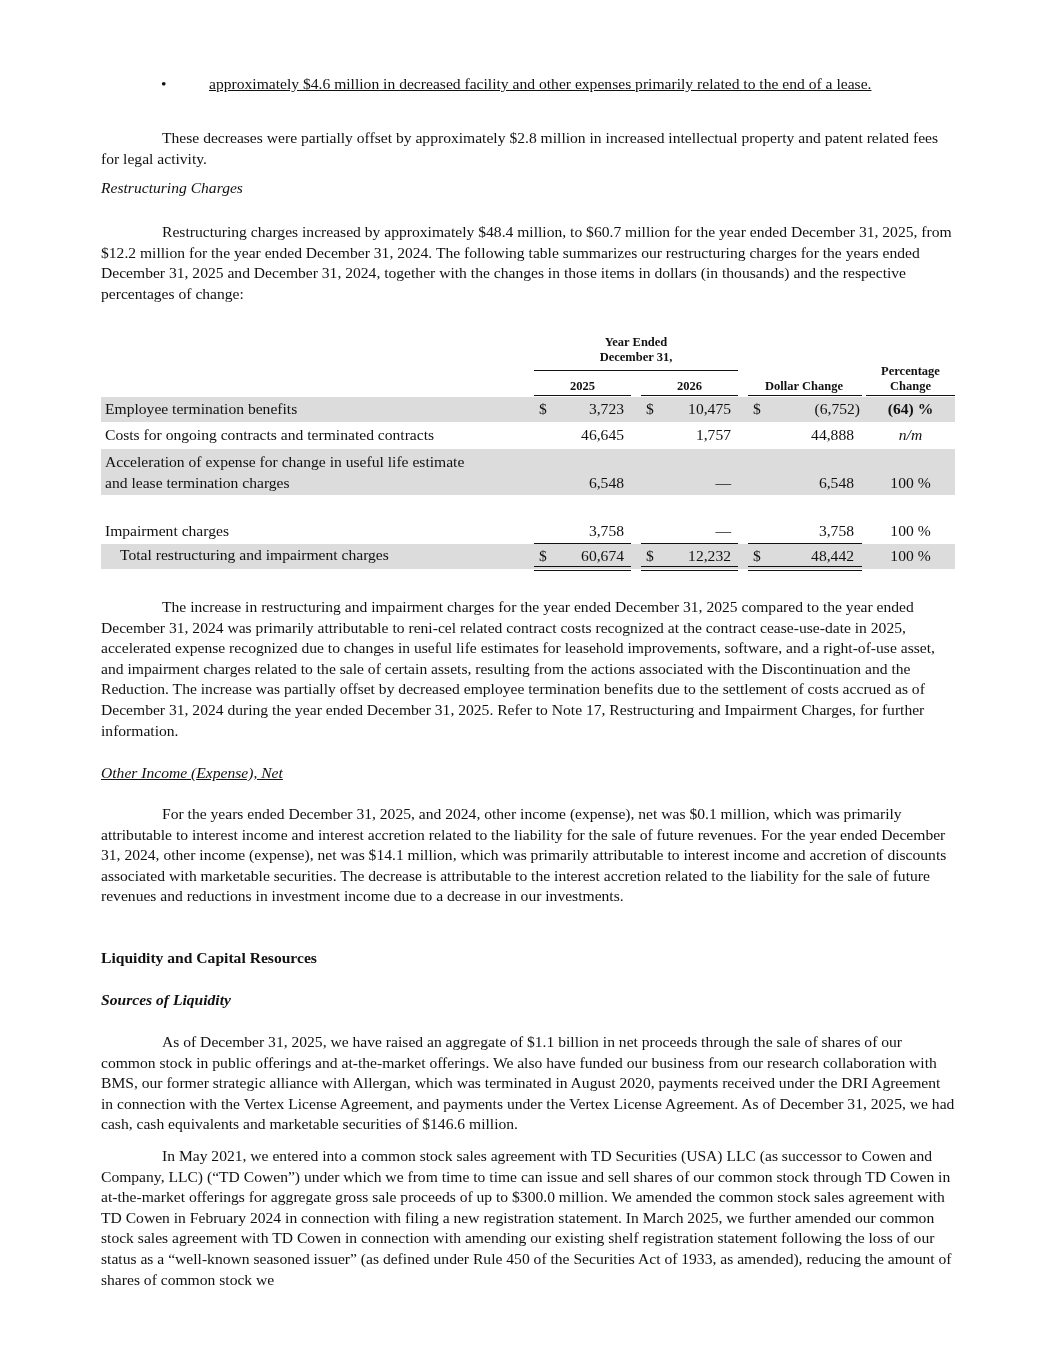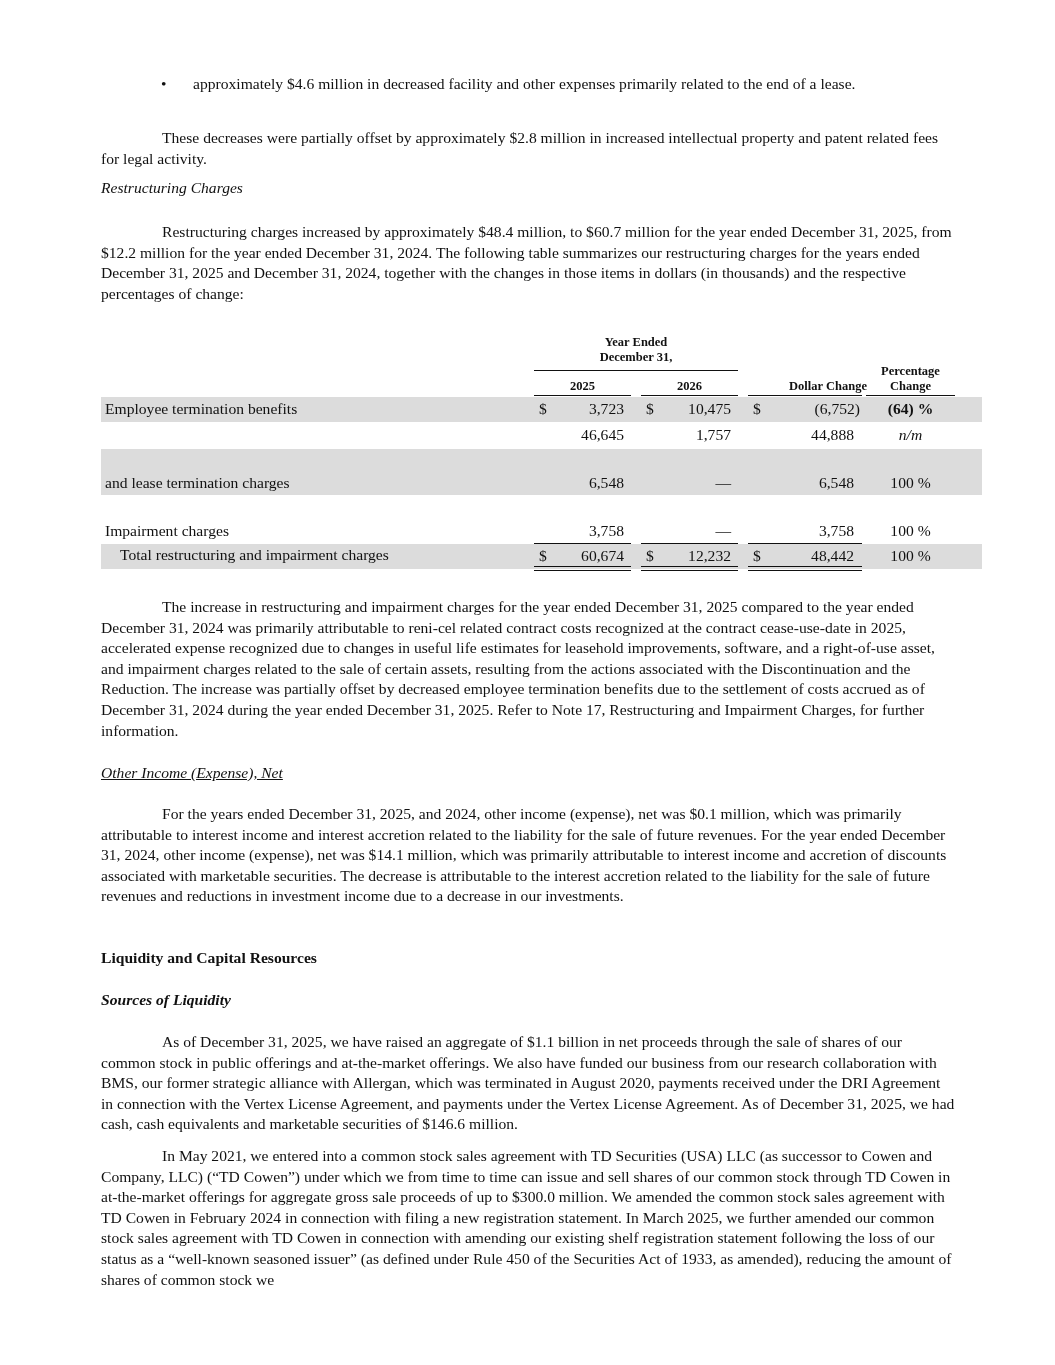--- a/index.html
+++ b/index.html
@@ -6,31 +6,31 @@
   body {
     width: 1055px; height: 1365px; position: relative; overflow: hidden;
     font-family: "Liberation Serif", "DejaVu Serif", serif;
     color: #111111; font-size: 15.6px; line-height: 20.6px;
   }
   .page { position: absolute; left: 101px; top: 0; width: 854px; }
   p { margin: 0; }
   .para { position: absolute; left: 0; width: 854px; }
   .indent { text-indent: 61px; }
   .bullet { position: absolute; left: 60px; }
-  .bullet-text { position: absolute; left: 92px; width: 770px; }
+  .bullet-text { position: absolute; left: 108px; width: 770px; text-decoration: underline; }
   .italic { font-style: italic; }
   .bold { font-weight: bold; }
   .bold-italic { font-weight: bold; font-style: italic; }
 
   
   .tbl { position: absolute; left: 0; top: 335px; width: 854px; }
   .hdr { position: absolute; font-weight: bold; font-size: 12.5px; line-height: 15px; text-align: center; }
   .rule { position: absolute; height: 0; border-top: 1.6px solid #111; }
   .row { position: absolute; left: 0; width: 854px; }
-  .row.gray { background: #dcdcdc; padding-left: 27px; }
+  .row.gray { background: #dcdcdc; }
   .cell { position: absolute; white-space: nowrap; }
   .lbl { left: 4px; }
   .num { text-align: right; }
   .cur { text-align: left; }
   .pct { text-align: center; }
   .dbl { position: absolute; height: 3px; border-top: 1.5px solid #111; border-bottom: 1.5px solid #111; }
   .pageno { position: absolute; left: 0; width: 854px; text-align: left; top: 1376px; }
 </style>
 </head>
 <body>
@@ -49,21 +49,21 @@
   <div class="tbl">
 
     <div class="hdr" style="left:433px; top:0; width:204px;">
       <div>Year Ended</div>
       <div>December 31,</div>
     </div>
     <div class="rule" style="left:433px; top:35px; width:204px;"></div>
 
     <div class="hdr" style="left:433px; top:44px; width:97px;">2025</div>
     <div class="hdr" style="left:540px; top:44px; width:97px;">2026</div>
-    <div class="hdr" style="left:670px; top:44px; width:114px;">Dollar Change</div>
+    <div class="hdr" style="left:646px; top:44px; width:114px;">Dollar Change</div>
     <div class="hdr" style="left:765px; top:29px; width:89px;">
       <div>Percentage</div>
       <div>Change</div>
     </div>
     <div class="rule" style="left:433px; top:60px; width:97px;"></div>
     <div class="rule" style="left:540px; top:60px; width:97px;"></div>
     <div class="rule" style="left:647px; top:60px; width:114px;"></div>
     <div class="rule" style="left:765px; top:60px; width:89px;"></div>
 
     <div class="row gray" style="top:62px; height:25px;">
@@ -71,27 +71,29 @@
       <span class="cell cur" style="left:438px; top:2px;">$</span>
       <span class="cell num" style="left:433px; width:90px; top:2px;">3,723</span>
       <span class="cell cur" style="left:545px; top:2px;">$</span>
       <span class="cell num" style="left:540px; width:90px; top:2px;">10,475</span>
       <span class="cell cur" style="left:652px; top:2px;">$</span>
       <span class="cell num" style="left:647px; width:112px; top:2px;">(6,752)</span>
       <span class="cell pct" style="left:765px; width:89px; top:2px;font-weight:bold;">(64) %</span>
     </div>
 
     <div class="row" style="top:88px; height:25px;">
+      <span class="cell lbl" style="top:2px;">Costs for ongoing contracts and terminated contracts</span>
       <span class="cell num" style="left:433px; width:90px; top:2px;">46,645</span>
       <span class="cell num" style="left:540px; width:90px; top:2px;">1,757</span>
       <span class="cell num" style="left:647px; width:106px; top:2px;">44,888</span>
       <span class="cell pct" style="left:765px; width:89px; top:2px;font-style:italic;">n/m</span>
     </div>
 
     <div class="row gray" style="top:114px; height:46px;">
+      <span class="cell lbl" style="top:3px;">Acceleration of expense for change in useful life estimate</span>
       <span class="cell lbl" style="top:24px;">and lease termination charges</span>
       <span class="cell num" style="left:433px; width:90px; top:24px;">6,548</span>
       <span class="cell num" style="left:540px; width:90px; top:24px;">—</span>
       <span class="cell num" style="left:647px; width:106px; top:24px;">6,548</span>
       <span class="cell pct" style="left:765px; width:89px; top:24px;">100 %</span>
     </div>
 
     <div class="row" style="top:184px; height:24px;">
       <span class="cell lbl" style="top:2px;">Impairment charges</span>
       <span class="cell num" style="left:433px; width:90px; top:2px;">3,758</span>

